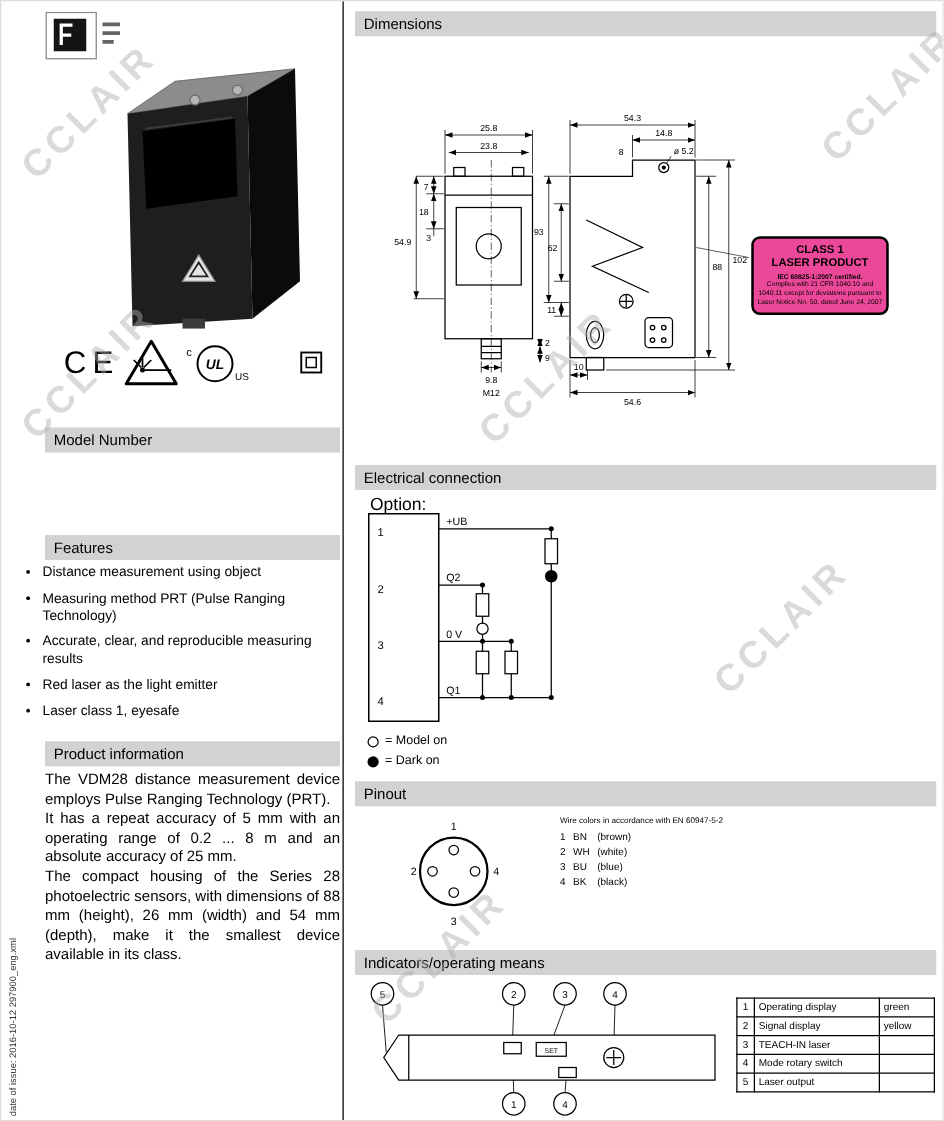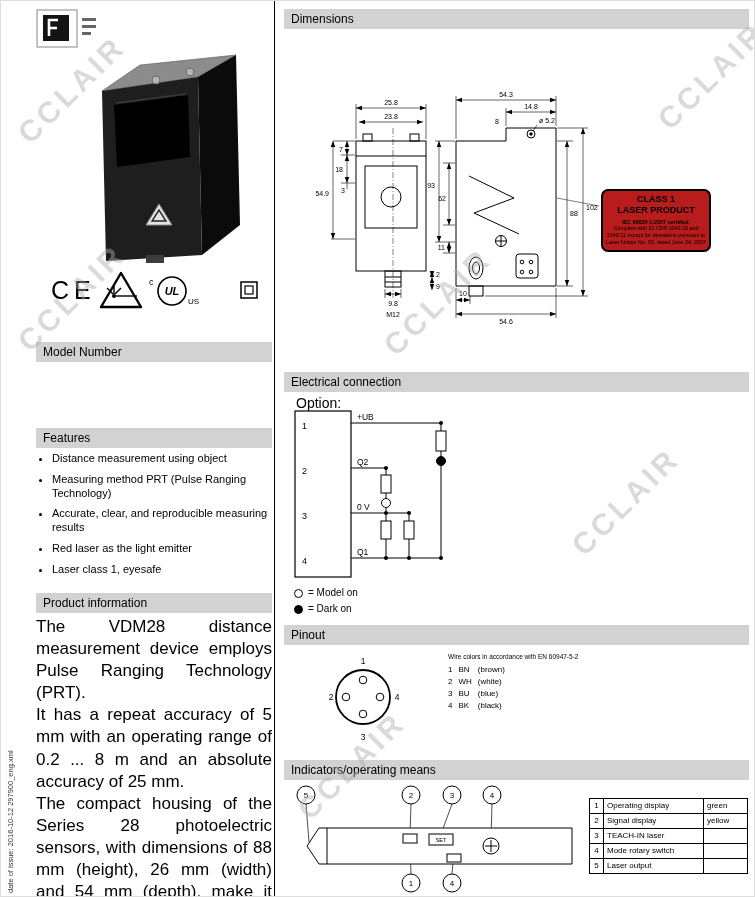--- a/index.html
+++ b/index.html
@@ -22,25 +22,25 @@
   .v-divider { position:absolute; left:273px; top:0; width:1px; height:897px; background:#000; }
   .sec-header {
     position:absolute; background:#d2d2d2; font-weight:normal; font-size:12px;
     line-height:20px; height:20px; padding:0 7px; overflow:hidden;
   }
   .model-number { font-size:12.5px; font-weight:bold; }
   .model-type { font-size:11px; margin-top:4px; }
   .model-conn { font-size:10px; margin-top:4px; }
   .features-list { list-style:disc; padding-left:15px; }
   .features-list li { font-size:11px; line-height:1.25; margin-bottom:7px; }
-  .prodinfo p { font-size:17px; line-height:1.3; text-align:justify; }
+  .prodinfo p { font-size:12px; line-height:1.3; text-align:justify; }
   .certs { display:flex; align-items:center; gap:2px; }
   .ce-mark { font-size:25px; letter-spacing:5px; }
   .laser-label {
-    position:absolute; left:600px; top:188px; width:110px; background:#b91c1c;
+    position:absolute; left:600px; top:188px; width:110px; background:#ec4899;
     border:2px solid #000; border-radius:7px; padding:3px 3px 4px 3px; text-align:center; z-index:3;
   }
   .ll-big { font-size:9px; font-weight:bold; line-height:1.25; }
   .ll-cert { font-size:5.4px; font-weight:bold; margin-top:2px; }
   .ll-note { font-size:5.4px; line-height:1.3; }
   .option-label { font-size:14px; }
   .legend-row { font-size:10px; line-height:16px; display:flex; align-items:center; gap:5px; }
   .sym { display:inline-block; width:9px; height:9px; border:1px solid #000; border-radius:50%; }
   .sym.filled { background:#000; }
   .pinout-note { font-size:6.5px; margin-bottom:4px; }
@@ -116,21 +116,21 @@
     </svg>
     <svg width="20" height="20" style="margin-left:auto">
       <rect x="2" y="2" width="16" height="16" fill="none" stroke="#000" stroke-width="1.5"></rect>
       <rect x="6" y="6" width="8" height="8" fill="none" stroke="#000" stroke-width="1.2"></rect>
     </svg>
   </div>
 
   <div class="sec-header" style="left:35px;top:341px;width:236px">Model Number</div>
 
   <div class="sec-header" style="left:35px;top:427px;width:236px">Features</div>
-  <ul class="abs features-list" style="left:36px;top:451px;width:236px">
+  <ul class="abs features-list" style="left:18px;top:451px;width:236px">
     <li>Distance measurement using object</li>
     <li>Measuring method PRT (Pulse Ranging Technology)</li>
     <li>Accurate, clear, and reproducible measuring results</li>
     <li>Red laser as the light emitter</li>
     <li>Laser class 1, eyesafe</li>
   </ul>
 
   <div class="sec-header" style="left:35px;top:592px;width:236px">Product information</div>
   <div class="abs prodinfo" style="left:35px;top:615px;width:236px">
     <p>The VDM28 distance measurement device employs Pulse Ranging Technology (PRT).</p>

